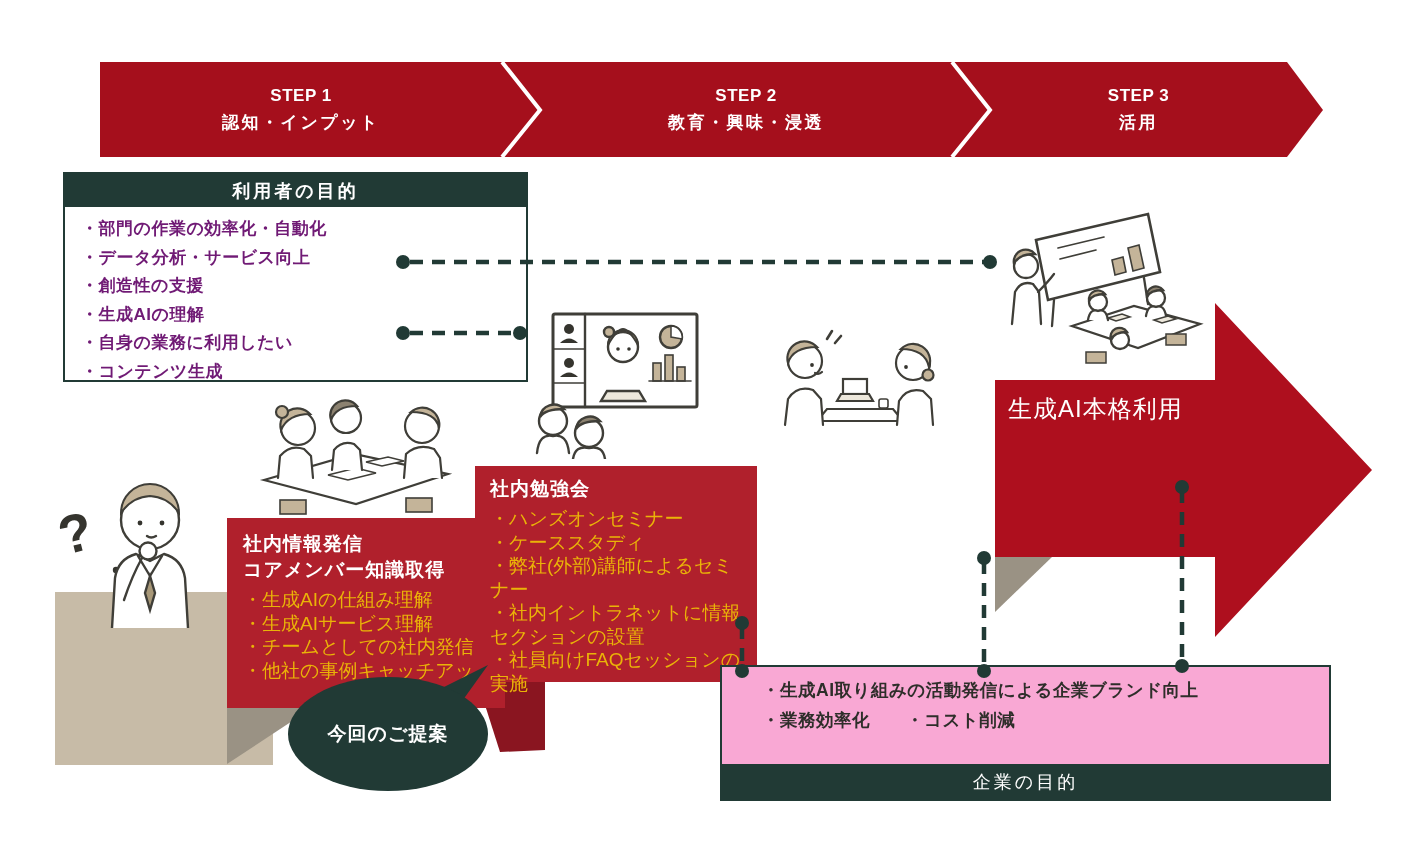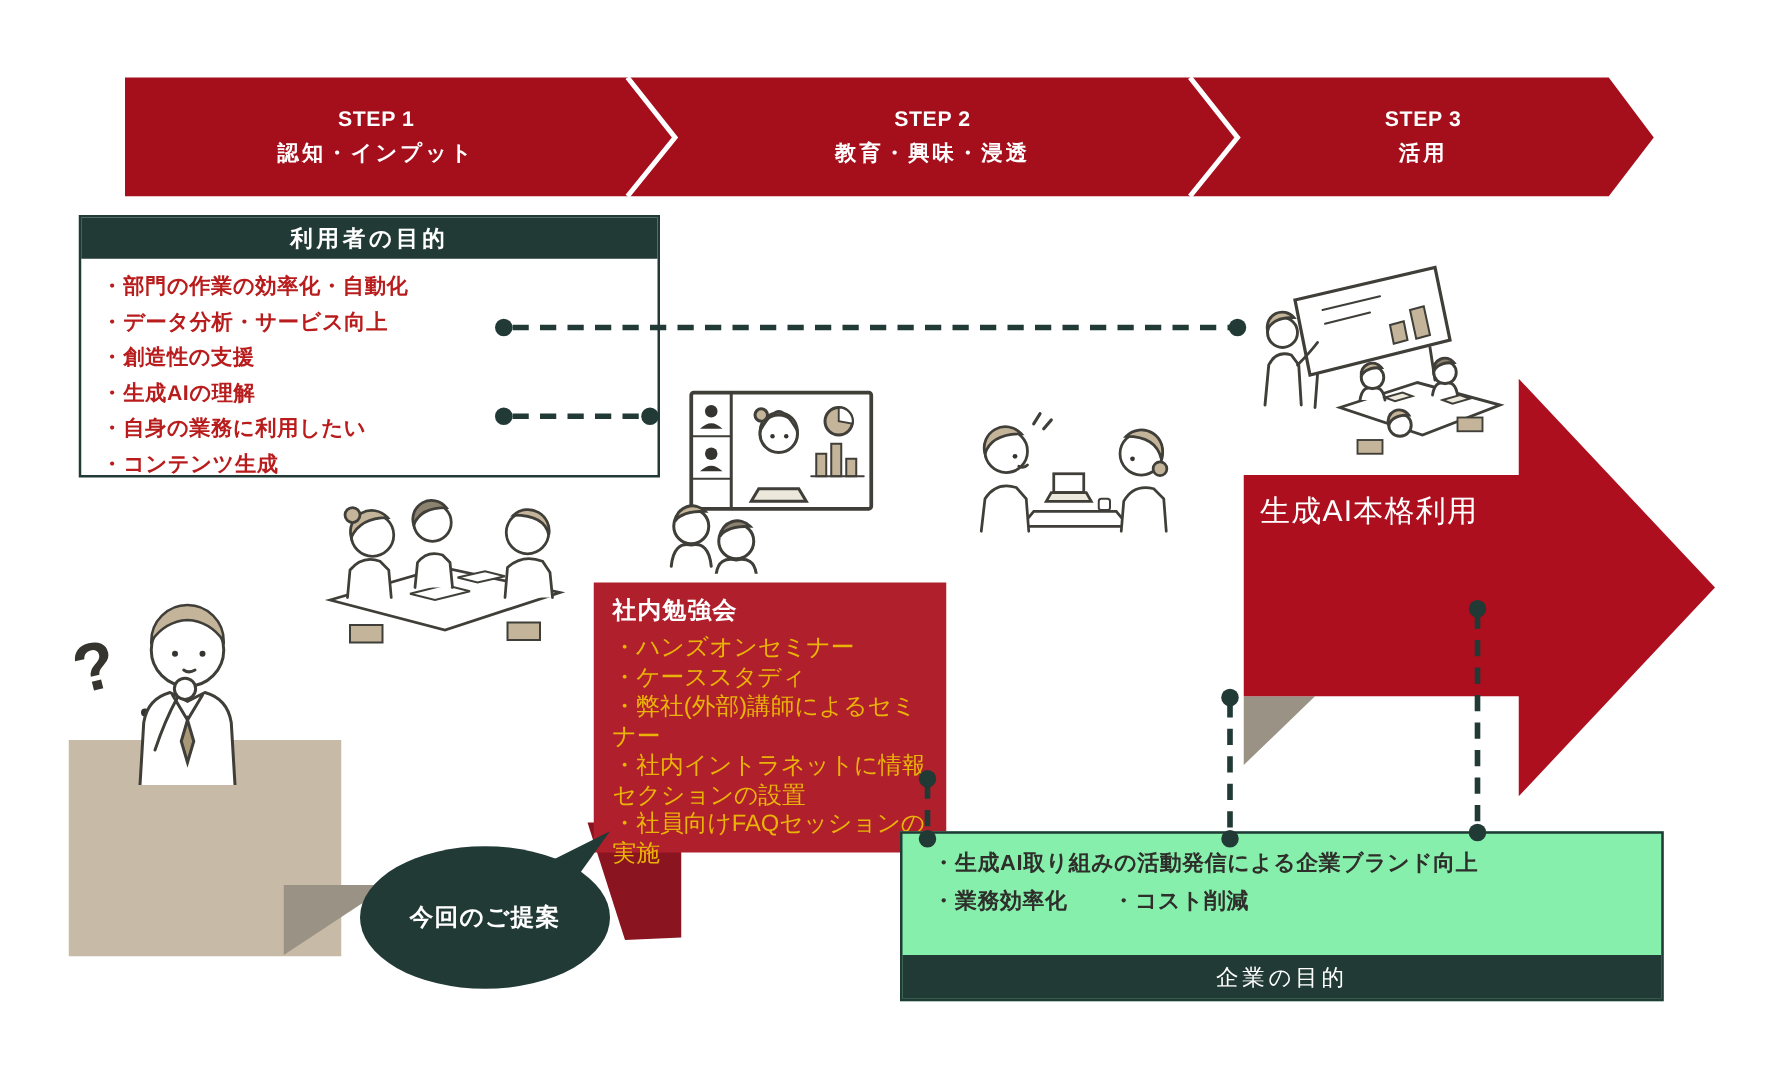--- a/index.html
+++ b/index.html
@@ -19,35 +19,35 @@
   .step-label{position:absolute;top:62px;height:95px;display:flex;flex-direction:column;
     align-items:center;justify-content:center;gap:5px;color:#fff;font-weight:bold;z-index:3}
   .step-en{font-size:17px;letter-spacing:.5px}
   .step-jp{font-size:17px;letter-spacing:2.5px}
 
   
   .user-purpose{left:63px;top:172px;width:465px;height:210px;background:#fff;border:2.5px solid #213A35}
   .up-header{height:33px;background:#213A35;color:#fff;display:flex;align-items:center;justify-content:center;
     font-size:18px;font-weight:bold;letter-spacing:3px}
   .up-body{padding:8px 0 0 16px}
-  .up-item{font-size:17px;font-weight:bold;color:#b91c1c;line-height:28.5px;letter-spacing:.5px}
+  .up-item{font-size:17px;font-weight:bold;color:#701a75;line-height:28.5px;letter-spacing:.5px}
 
   
   .redbox{background:#B0202C}
   .box-info{left:227px;top:518px;width:278px;height:190px;padding:13px 6px 0 16px}
   .box-study{left:475px;top:466px;width:282px;height:216px;padding:10px 10px 0 15px}
   .box-coe{left:757px;top:440px;width:239px;height:168px;background:#BCB09B;padding:12px 36px 0 17px}
   .b-title{font-size:19px;font-weight:bold;line-height:26px;letter-spacing:1px;color:#fff}
   .b-title-lg{font-size:20px;line-height:27px}
   .b-list{margin-top:5px}
   .b-item{font-size:19px;line-height:23.5px;color:#eab308;font-weight:500}
   .box-coe .b-item{font-size:16.5px;line-height:23px;color:#FDFBF7}
 
   
-  .company{left:720px;top:665px;width:611px;height:136px;background:#86efac;border:2.5px solid #213A35;padding:8px 0 0 24px}
+  .company{left:720px;top:665px;width:611px;height:136px;background:#f9a8d4;border:2.5px solid #213A35;padding:8px 0 0 40px}
   .co-item{font-size:17.5px;font-weight:bold;color:#2E2E2A;line-height:30px;letter-spacing:.5px}
   .co-footer{position:absolute;left:0;right:0;bottom:0;height:35px;background:#213A35;color:#fff;
     display:flex;align-items:center;justify-content:center;font-size:18px;font-weight:normal;letter-spacing:3px}
 
   .arrow-label{left:1008px;top:393px;font-size:24px;font-weight:normal;color:#fff;letter-spacing:1px}
   .bubble-label{left:288px;top:721px;width:200px;text-align:center;font-size:19px;font-weight:bold;color:#fff;letter-spacing:1px;z-index:6}
 </style>
 </head>
 <body>
 
@@ -207,20 +207,30 @@
     <div class="up-body">
       <div class="up-item">・部門の作業の効率化・自動化</div>
       <div class="up-item">・データ分析・サービス向上</div>
       <div class="up-item">・創造性の支援</div>
       <div class="up-item">・生成AIの理解</div>
       <div class="up-item">・自身の業務に利用したい</div>
       <div class="up-item">・コンテンツ生成</div>
     </div>
   </div>
 
+  <div class="box redbox box-info">
+    <div class="b-title">社内情報発信</div>
+    <div class="b-title">コアメンバー知識取得</div>
+    <div class="b-list">
+      <div class="b-item">・生成AIの仕組み理解</div>
+      <div class="b-item">・生成AIサービス理解</div>
+      <div class="b-item">・チームとしての社内発信</div>
+      <div class="b-item">・他社の事例キャッチアップ</div>
+    </div>
+  </div>
 
   <div class="box redbox box-study">
     <div class="b-title">社内勉強会</div>
     <div class="b-list">
       <div class="b-item">・ハンズオンセミナー</div>
       <div class="b-item">・ケーススタディ</div>
       <div class="b-item">・弊社(外部)講師によるセミナー</div>
       <div class="b-item">・社内イントラネットに情報セクションの設置</div>
       <div class="b-item">・社員向けFAQセッションの実施</div>
     </div>

